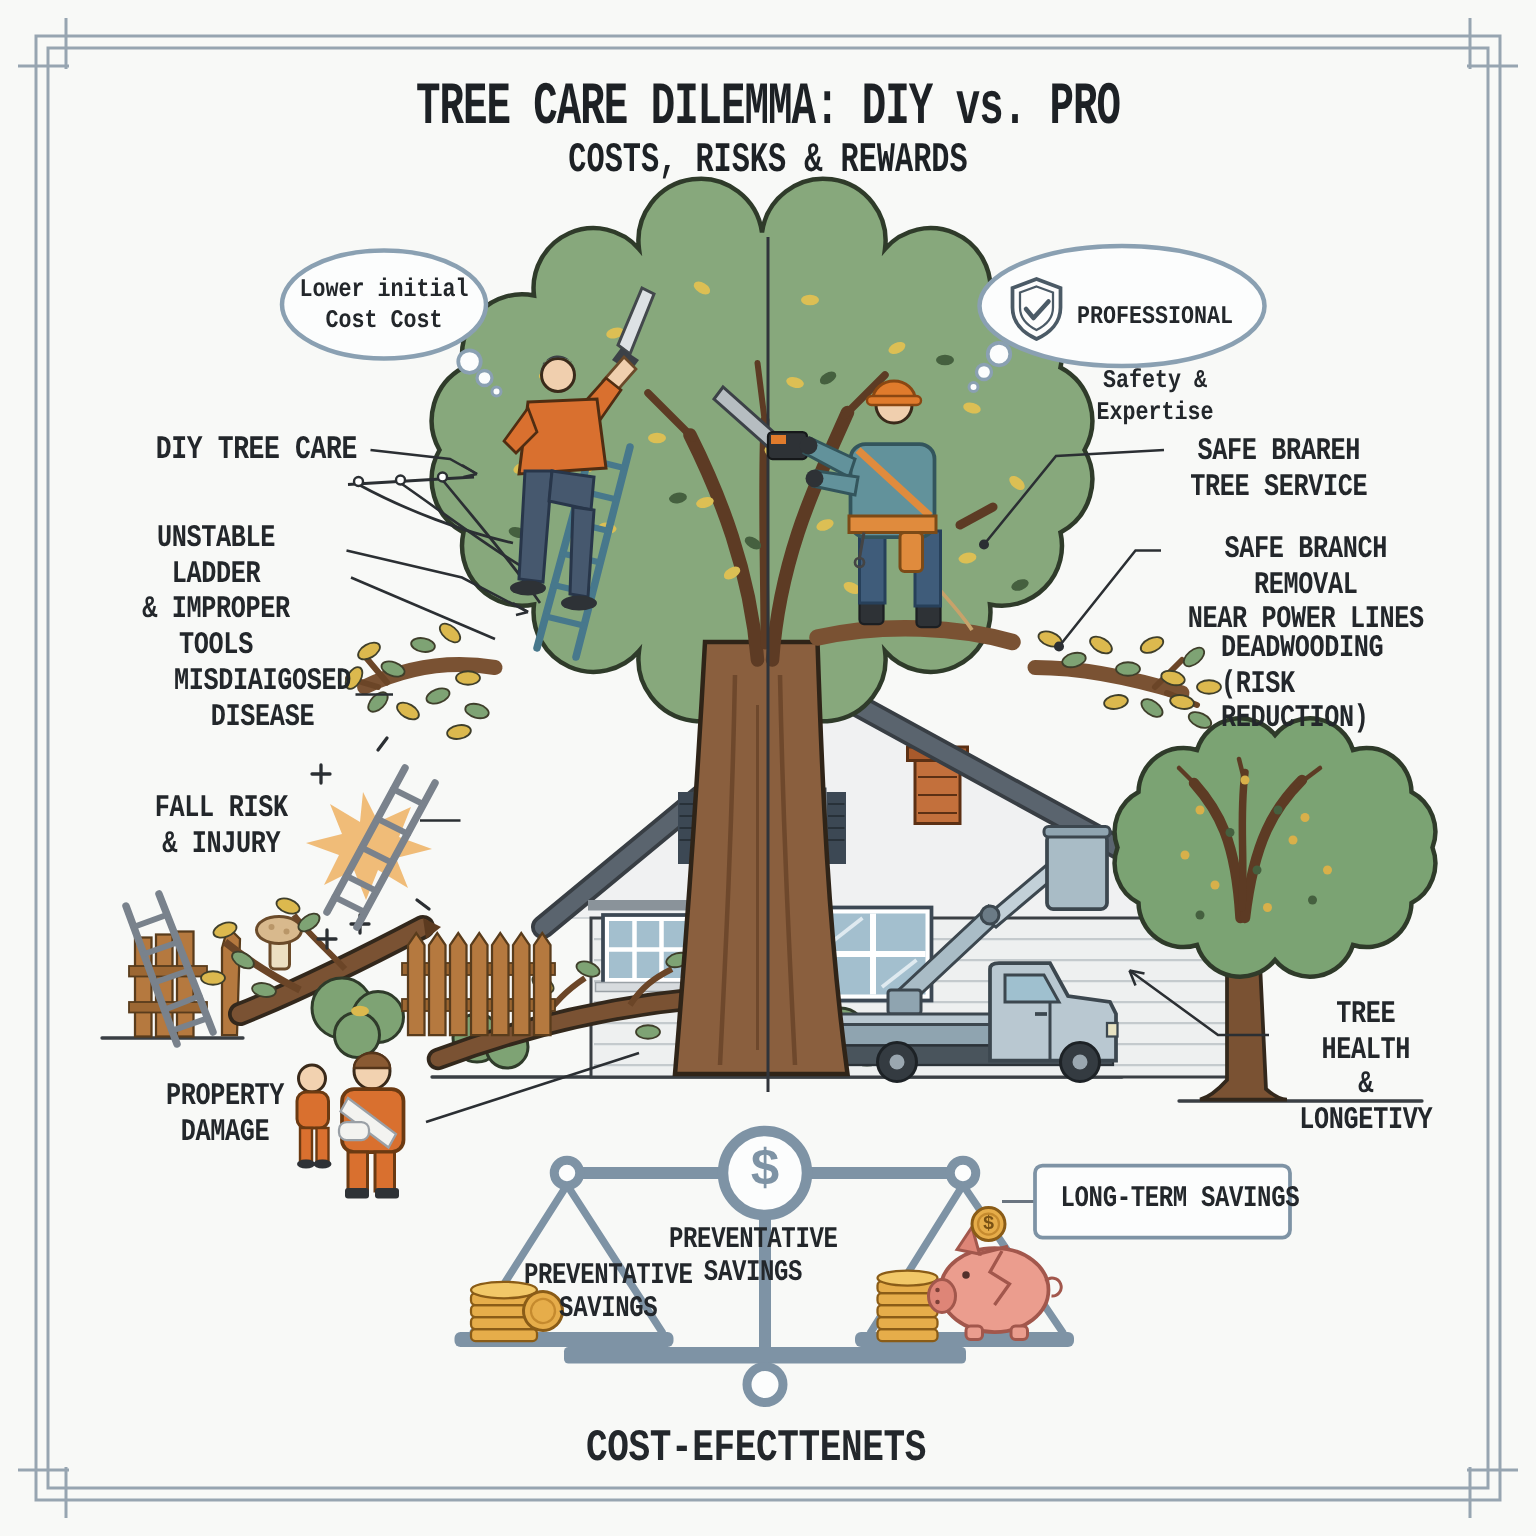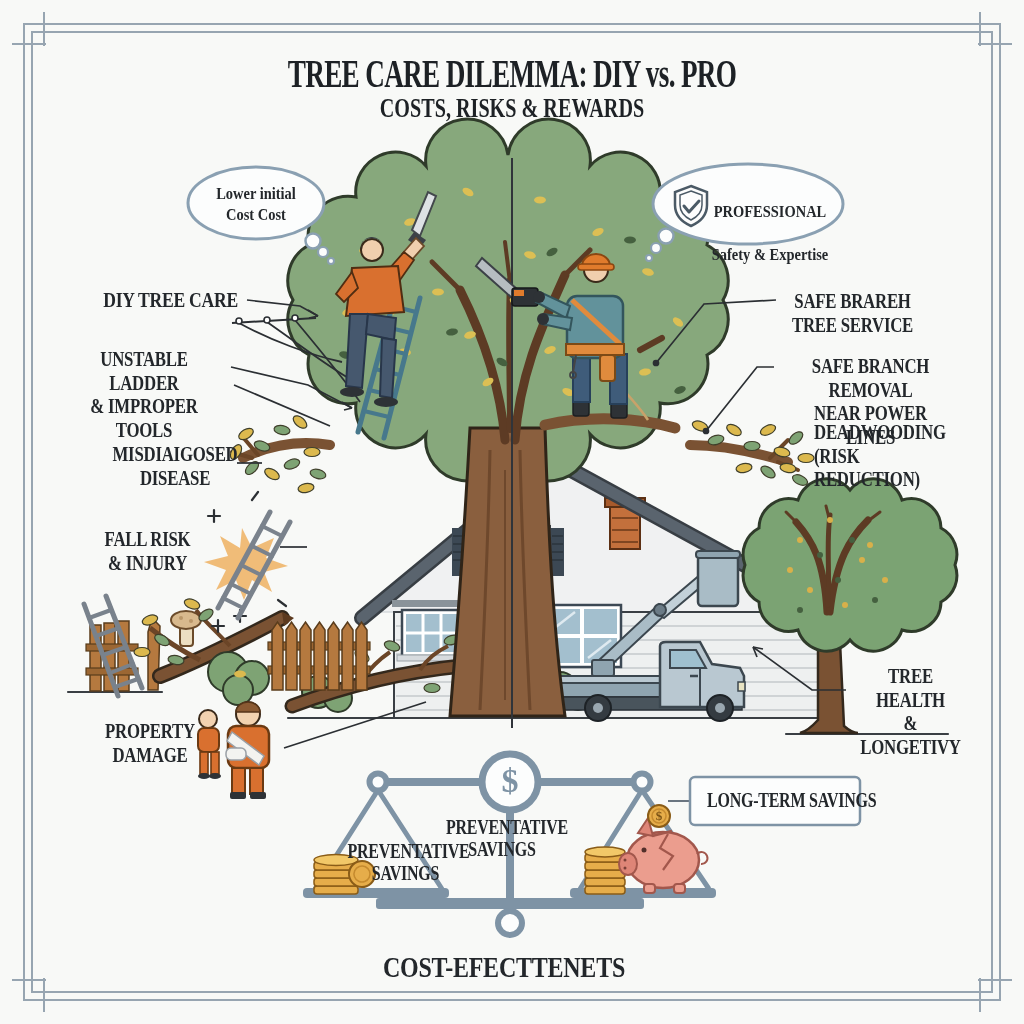--- a/index.html
+++ b/index.html
@@ -1,17 +1,17 @@
 <!DOCTYPE html>
 <html><head>
 <meta charset="utf-8">
 <style>
   html,body{margin:0;padding:0;background:#eef0ee;}
   #stage{position:relative;width:1024px;height:1024px;background:#f8f9f7;overflow:hidden;
-         font-family:Liberation Serif, serif;}
+         font-family:Liberation Mono, monospace;}
   svg{position:absolute;left:0;top:0;}
   .label{position:absolute;font-weight:700;font-size:21px;color:#23272b;line-height:1.12;
          white-space:pre-line;letter-spacing:-0.3px;transform:scaleX(.8);transform-origin:50% 50%;}
   .ttl{position:absolute;font-weight:700;color:#1d2125;white-space:nowrap;}
   .bub{position:absolute;font-weight:700;color:#23272b;line-height:1.25;white-space:pre-line;
        transform:scaleX(.85);}
   .dollar{position:absolute;font-weight:700;color:#7e93a5;}
 </style>
 </head>
 <body>

